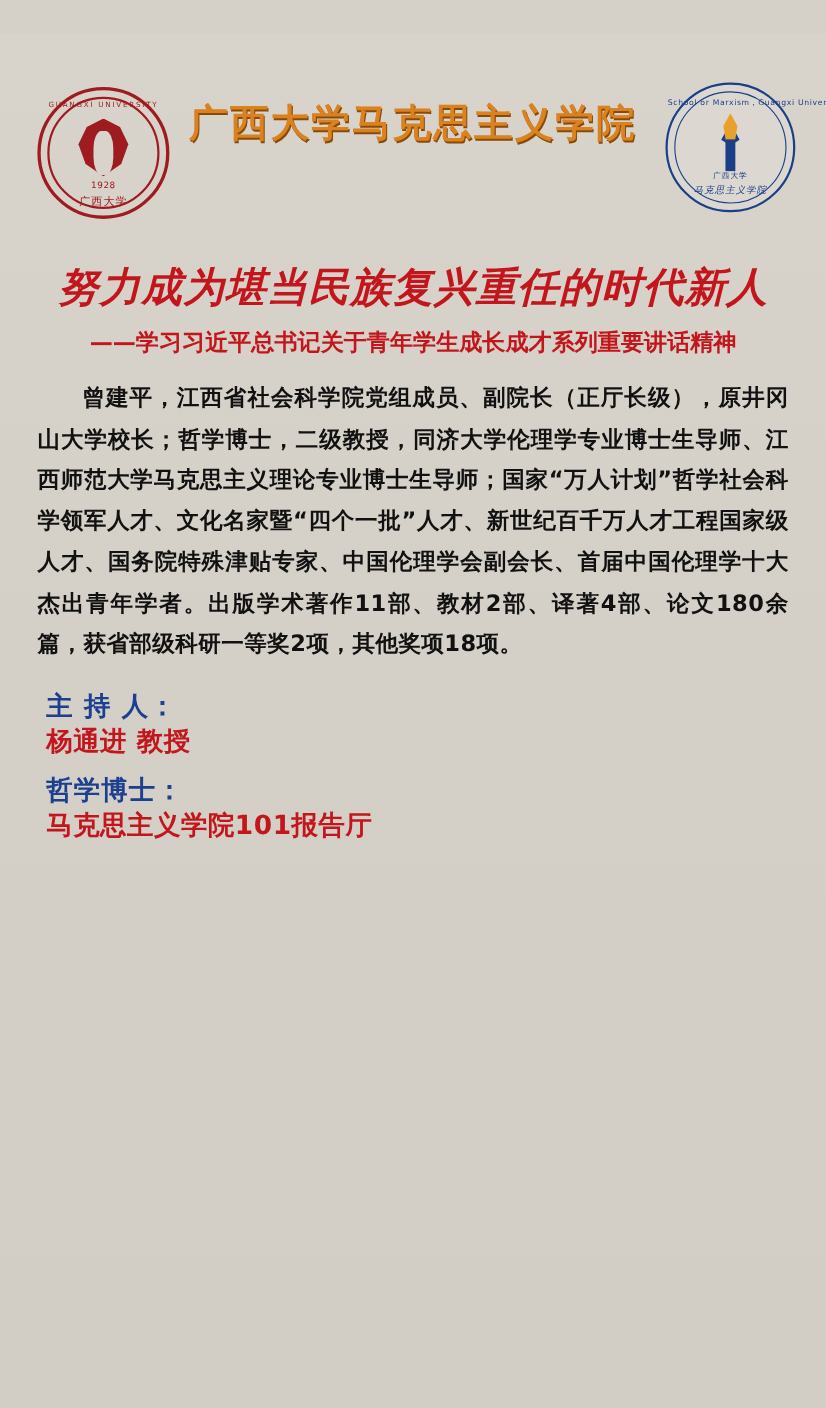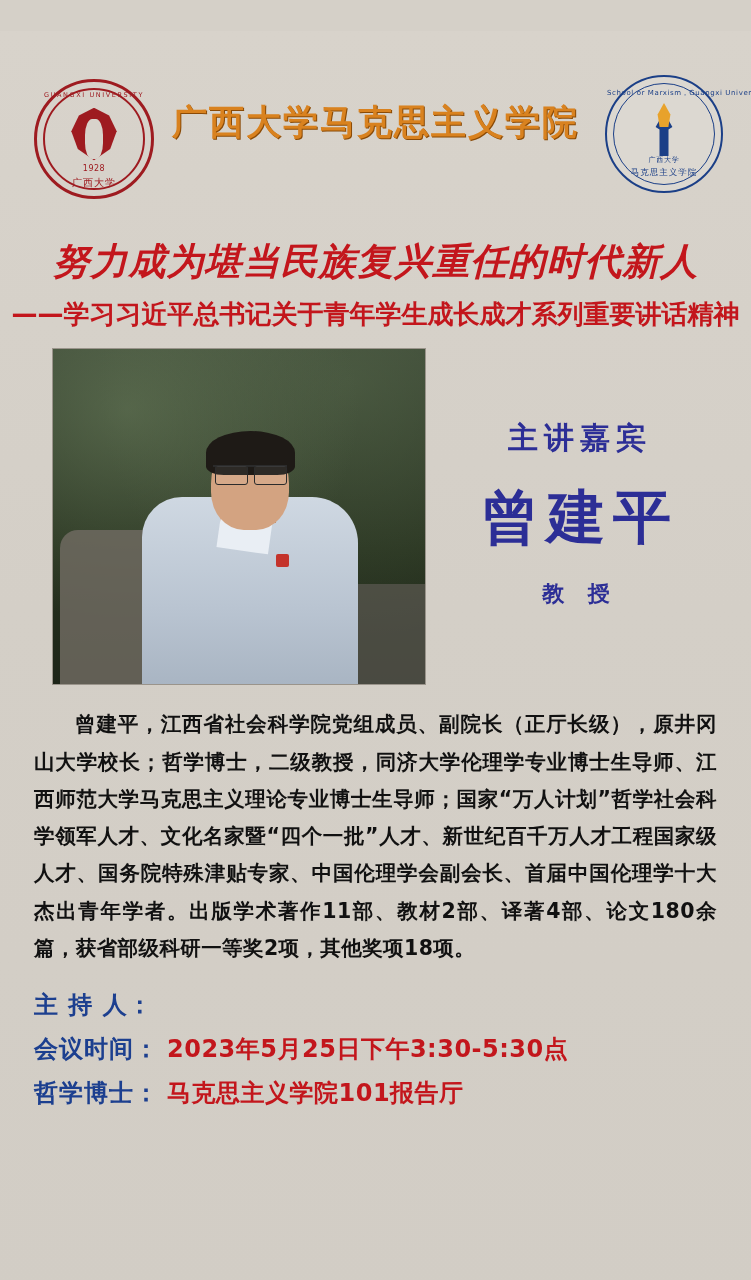--- a/index.html
+++ b/index.html
@@ -152,36 +152,37 @@
   }
   .logo-right .txt-bottom {
     position: absolute;
     left: 0; right: 0;
     bottom: 12px;
     text-align: center;
     font-size: 8.5px;
     color: #1b3f87;
     letter-spacing: 1px;
     white-space: nowrap;
+    font-style: italic;
   }
   .logo-right .txt-bottom2 {
     position: absolute;
     left: 0; right: 0;
     bottom: 26px;
     text-align: center;
     font-size: 7px;
     color: #1b3f87;
     letter-spacing: .8px;
     white-space: nowrap;
   }
 
   .org-name {
     position: absolute;
     left: 0; right: 0;
-    top: 68px;
+    top: 58px;
     text-align: center;
     font-size: 35px;
     font-weight: bold;
     color: #d9821f;
     letter-spacing: 2px;
     text-shadow: 1px 1px 0 #8a4a06;
     font-family: "DejaVu Sans", sans-serif;
   }
   .forum-row {
     position: absolute;
@@ -212,21 +213,21 @@
     font-weight: bold;
     color: #c3161c;
     letter-spacing: 1px;
     line-height: 1.25;
     font-family: "DejaVu Sans", sans-serif;
     font-style: italic;
   }
   .subtitle {
     margin-top: 12px;
     text-align: center;
-    font-size: 26px;
+    font-size: 21px;
     font-weight: bold;
     color: #c3161c;
     letter-spacing: 0px;
     font-family: "DejaVu Sans", sans-serif;
   }
 
   
   .mid {
     position: relative;
     height: 340px;
@@ -389,20 +390,21 @@
   .info {
     margin: 22px 0 0 34px;
   }
   .info-row {
     display: flex;
     align-items: baseline;
     margin-bottom: 12px;
     font-size: 24px;
     font-weight: bold;
     font-family: "DejaVu Sans", sans-serif;
+    flex-direction: column;
   }
   .info-label {
     color: #1c3f8f;
     letter-spacing: 1px;
     white-space: nowrap;
   }
   .info-value {
     color: #c3161c;
     margin-left: 8px;
     letter-spacing: .5px;
@@ -435,52 +437,27 @@
       <div class="txt-bottom">马克思主义学院</div>
     </div>
 
     <div class="org-name">广西大学马克思主义学院</div>
 
   </div>
 
   <div class="main-title">努力成为堪当民族复兴重任的时代新人</div>
   <div class="subtitle">——学习习近平总书记关于青年学生成长成才系列重要讲话精神</div>
 
-  <div class="mid">
-    <div class="photo">
-      <div class="bg-blur"></div>
-      <div class="chair"></div>
-      <div class="chair2"></div>
-      <div class="body"></div>
-      <div class="neck"></div>
-      <div class="collar"></div>
-      <div class="badge"></div>
-      <div class="head"></div>
-      <div class="hair"></div>
-      <div class="glasses"></div>
-      <div class="glass-l"></div>
-      <div class="glass-r"></div>
-    </div>
-
-    <div class="speaker-block">
-      <div class="speaker-label">主讲嘉宾</div>
-      <div class="speaker-name">曾建平</div>
-      <div class="speaker-title">教 授</div>
-    </div>
-  </div>
 
   <div class="bio">曾建平，江西省社会科学院党组成员、副院长（正厅长级），原井冈山大学校长；哲学博士，二级教授，同济大学伦理学专业博士生导师、江西师范大学马克思主义理论专业博士生导师；国家“万人计划”哲学社会科学领军人才、文化名家暨“四个一批”人才、新世纪百千万人才工程国家级人才、国务院特殊津贴专家、中国伦理学会副会长、首届中国伦理学十大杰出青年学者。出版学术著作11部、教材2部、译著4部、论文180余篇，获省部级科研一等奖2项，其他奖项18项。</div>
 
   <div class="info">
     <div class="info-row">
       <span class="info-label">主 持 人：</span>
-    </div>
-    <div class="info-row">
-      <span class="info-label">会议时间：</span>
-      <span class="info-value">2023年5月25日下午3:30-5:30点</span>
+      <span class="info-value">杨通进 教授</span>
     </div>
     <div class="info-row">
       <span class="info-label">哲学博士：</span>
       <span class="info-value">马克思主义学院101报告厅</span>
     </div>
   </div>
 
 </div>
 
 </body></html>

